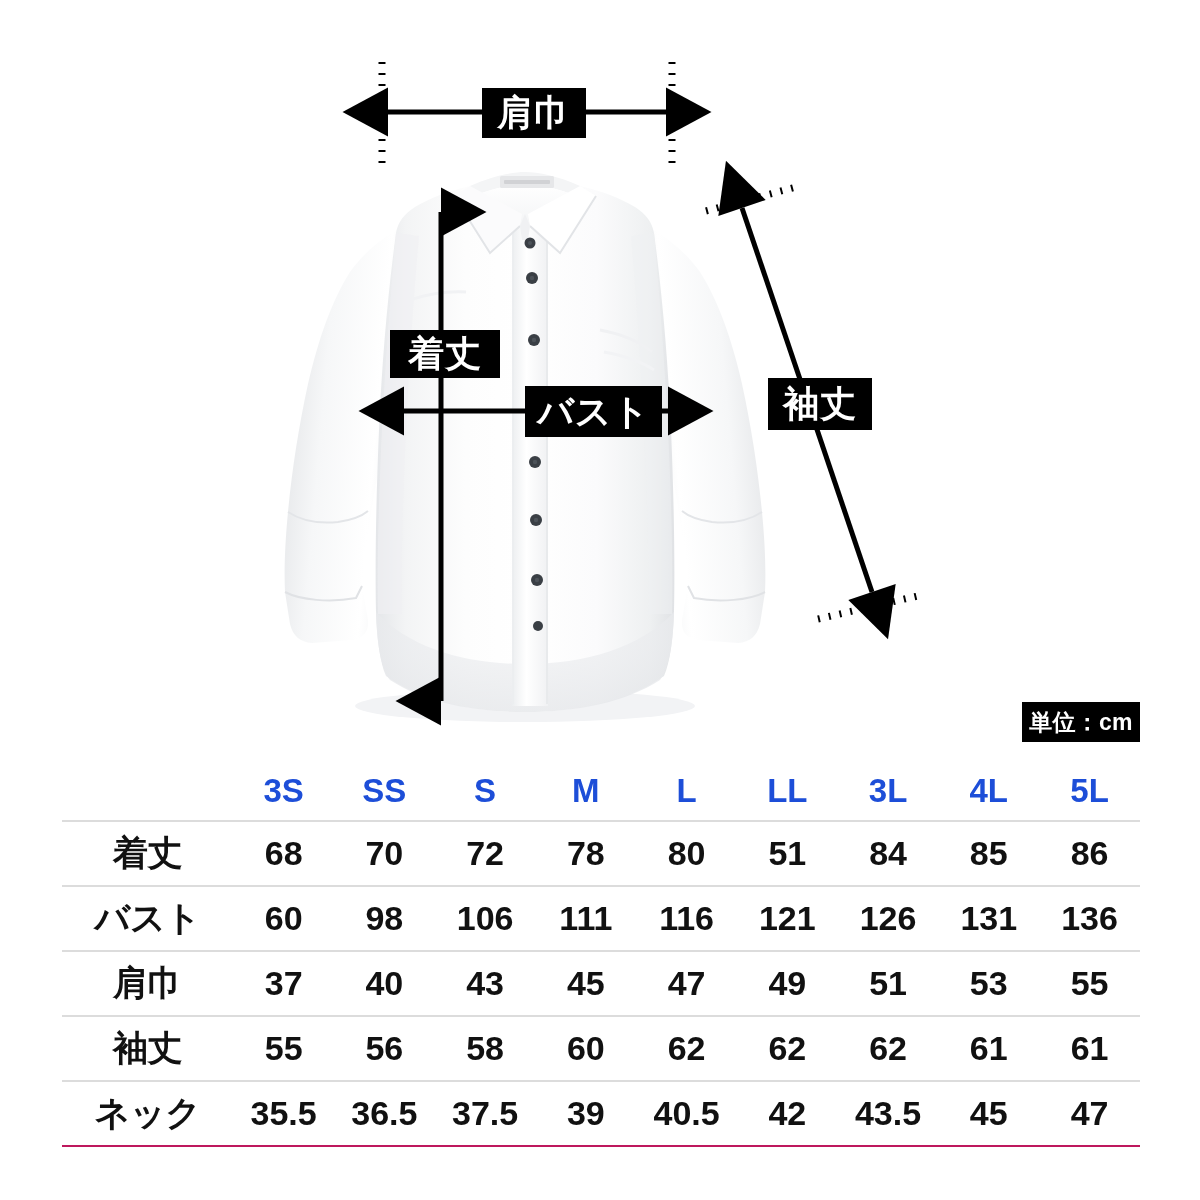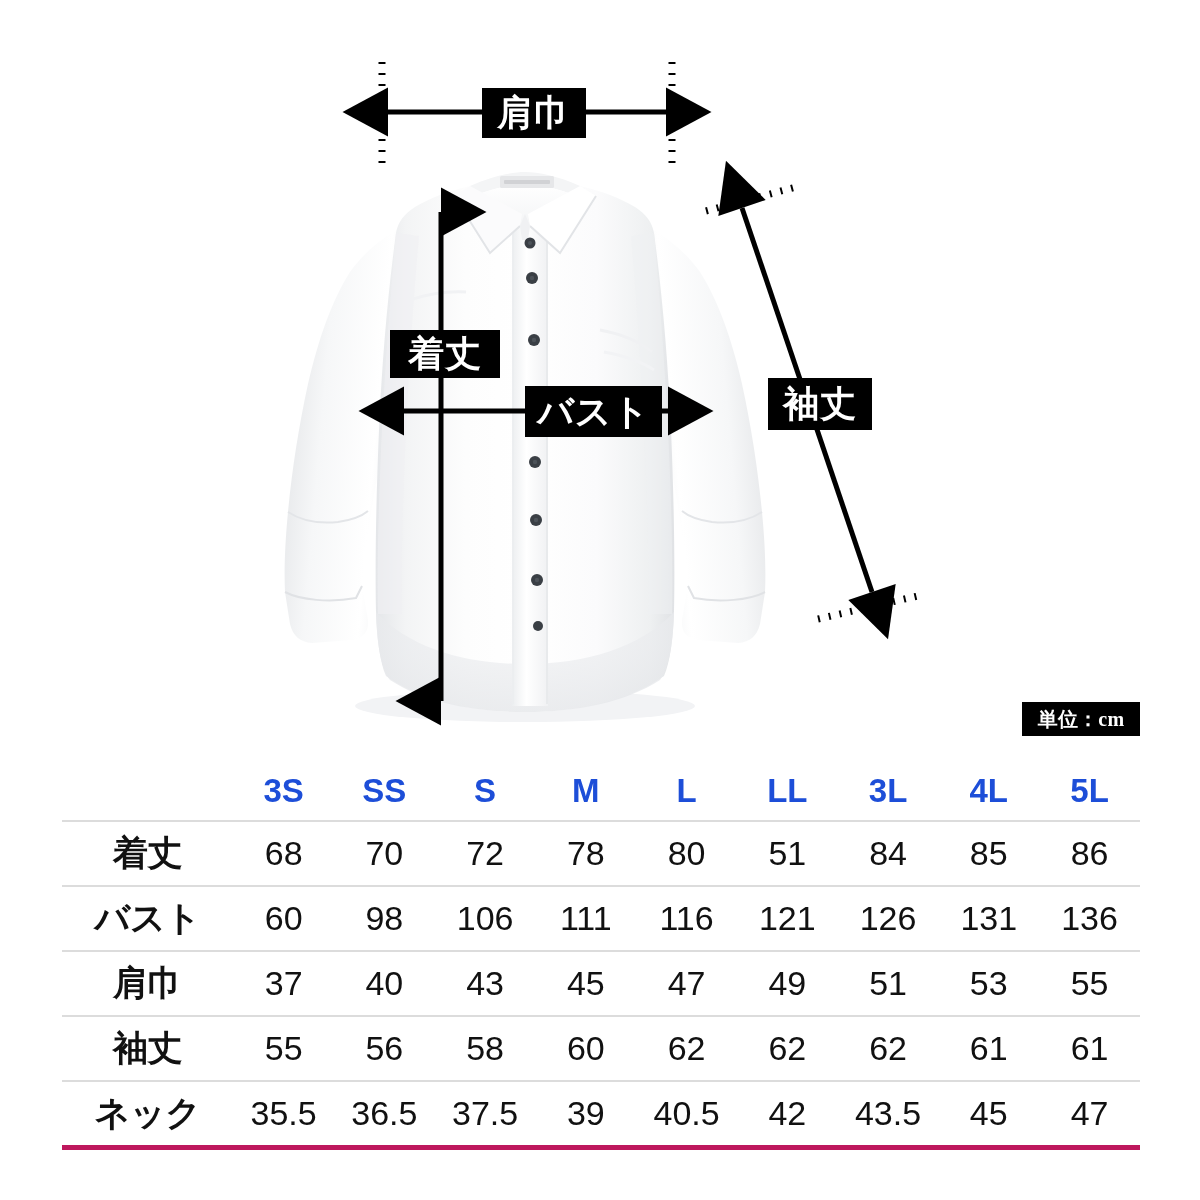--- a/index.html
+++ b/index.html
@@ -24,43 +24,43 @@
     color:#ffffff;
     font-weight:700;
     letter-spacing:0.02em;
     display:flex;align-items:center;justify-content:center;
     white-space:nowrap;
     line-height:1;
   }
   #callout-take{left:390px;top:330px;width:110px;height:48px;font-size:36px;}
   #callout-bust{left:525px;top:386px;width:137px;height:51px;font-size:36px;}
   #callout-sode{left:768px;top:378px;width:104px;height:52px;font-size:36px;}
-  #callout-unit{left:1022px;top:702px;width:118px;height:34px;font-size:20px;font-weight:700;letter-spacing:0.01em;font-family:Liberation Serif, serif;}
+  #callout-unit{left:1022px;top:702px;width:118px;height:40px;font-size:23px;font-weight:700;letter-spacing:0.01em;}
 
   
   #size-table{
     position:absolute;left:62px;top:762px;width:1078px;
     border-collapse:collapse;
     table-layout:fixed;
   }
   #size-table td,#size-table th{
     padding:0;margin:0;
     text-align:center;
     vertical-align:middle;
-    font-weight:400;
+    font-weight:700;
   }
   #size-table thead th{
     height:58px;
     font-size:33px;
     font-weight:700;
     color:#1d4ed8;
     border:0;
   }
   #size-table tbody tr{border-top:2px solid #dcdcdc;}
-  #size-table tbody tr:last-child{border-bottom:5px solid #be185d;}
+  #size-table tbody tr:last-child{border-bottom:2px solid #be185d;}
   #size-table tbody td{
     height:63px;
     font-size:34px;
     color:#111111;
   }
   #size-table tbody td.rowlabel{
     font-weight:700;
     font-size:35px;
     text-align:center;
     letter-spacing:-0.01em;

